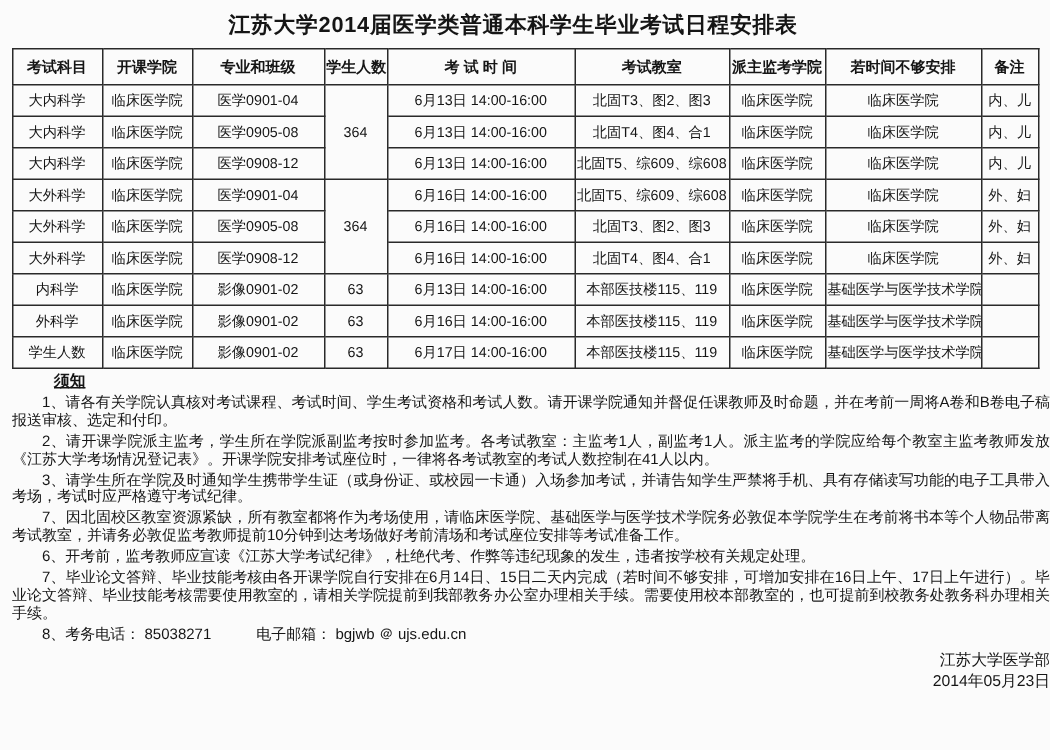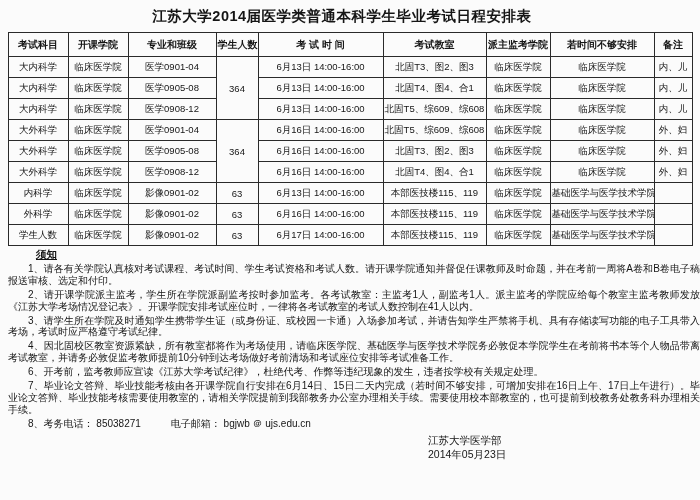--- a/index.html
+++ b/index.html
@@ -58,20 +58,21 @@
   .note {
     margin: 0 0 2px 0;
     text-indent: 2em;
     text-align: justify;
   }
 
   .signature {
     margin: 3px 0 0 428px;
     font-size: 10.5px;
     line-height: 14.5px;
+    text-align: right;
   }
 </style>
 </head>
 <body>
 
 <div class="page">
 
   <div class="title">江苏大学2014届医学类普通本科学生毕业考试日程安排表</div>
 
   <table class="schedule">
@@ -196,21 +197,21 @@
         <td></td>
       </tr>
     </tbody>
   </table>
 
   <div class="notes">
     <div class="notes-heading">须知</div>
     <p class="note">1、请各有关学院认真核对考试课程、考试时间、学生考试资格和考试人数。请开课学院通知并督促任课教师及时命题，并在考前一周将A卷和B卷电子稿报送审核、选定和付印。</p>
     <p class="note">2、请开课学院派主监考，学生所在学院派副监考按时参加监考。各考试教室：主监考1人，副监考1人。派主监考的学院应给每个教室主监考教师发放《江苏大学考场情况登记表》。开课学院安排考试座位时，一律将各考试教室的考试人数控制在41人以内。</p>
     <p class="note">3、请学生所在学院及时通知学生携带学生证（或身份证、或校园一卡通）入场参加考试，并请告知学生严禁将手机、具有存储读写功能的电子工具带入考场，考试时应严格遵守考试纪律。</p>
-    <p class="note">4、因北固校区教室资源紧缺，所有教室都将作为考场使用，请临床医学院、基础医学与医学技术学院务必敦促本学院学生在考前将书本等个人物品带离考试教室，并请务必敦促监考教师提前10分钟到达考场做好考前清场和考试座位安排等考试准备工作。</p>
+    <p class="note">7、因北固校区教室资源紧缺，所有教室都将作为考场使用，请临床医学院、基础医学与医学技术学院务必敦促本学院学生在考前将书本等个人物品带离考试教室，并请务必敦促监考教师提前10分钟到达考场做好考前清场和考试座位安排等考试准备工作。</p>
     <p class="note">6、开考前，监考教师应宣读《江苏大学考试纪律》，杜绝代考、作弊等违纪现象的发生，违者按学校有关规定处理。</p>
     <p class="note">7、毕业论文答辩、毕业技能考核由各开课学院自行安排在6月14日、15日二天内完成（若时间不够安排，可增加安排在16日上午、17日上午进行）。毕业论文答辩、毕业技能考核需要使用教室的，请相关学院提前到我部教务办公室办理相关手续。需要使用校本部教室的，也可提前到校教务处教务科办理相关手续。</p>
     <p class="note">8、考务电话： 85038271　　　电子邮箱： bgjwb ＠ ujs.edu.cn</p>
   </div>
 
   <div class="signature">
     <div>江苏大学医学部</div>
     <div>2014年05月23日</div>
   </div>
 

